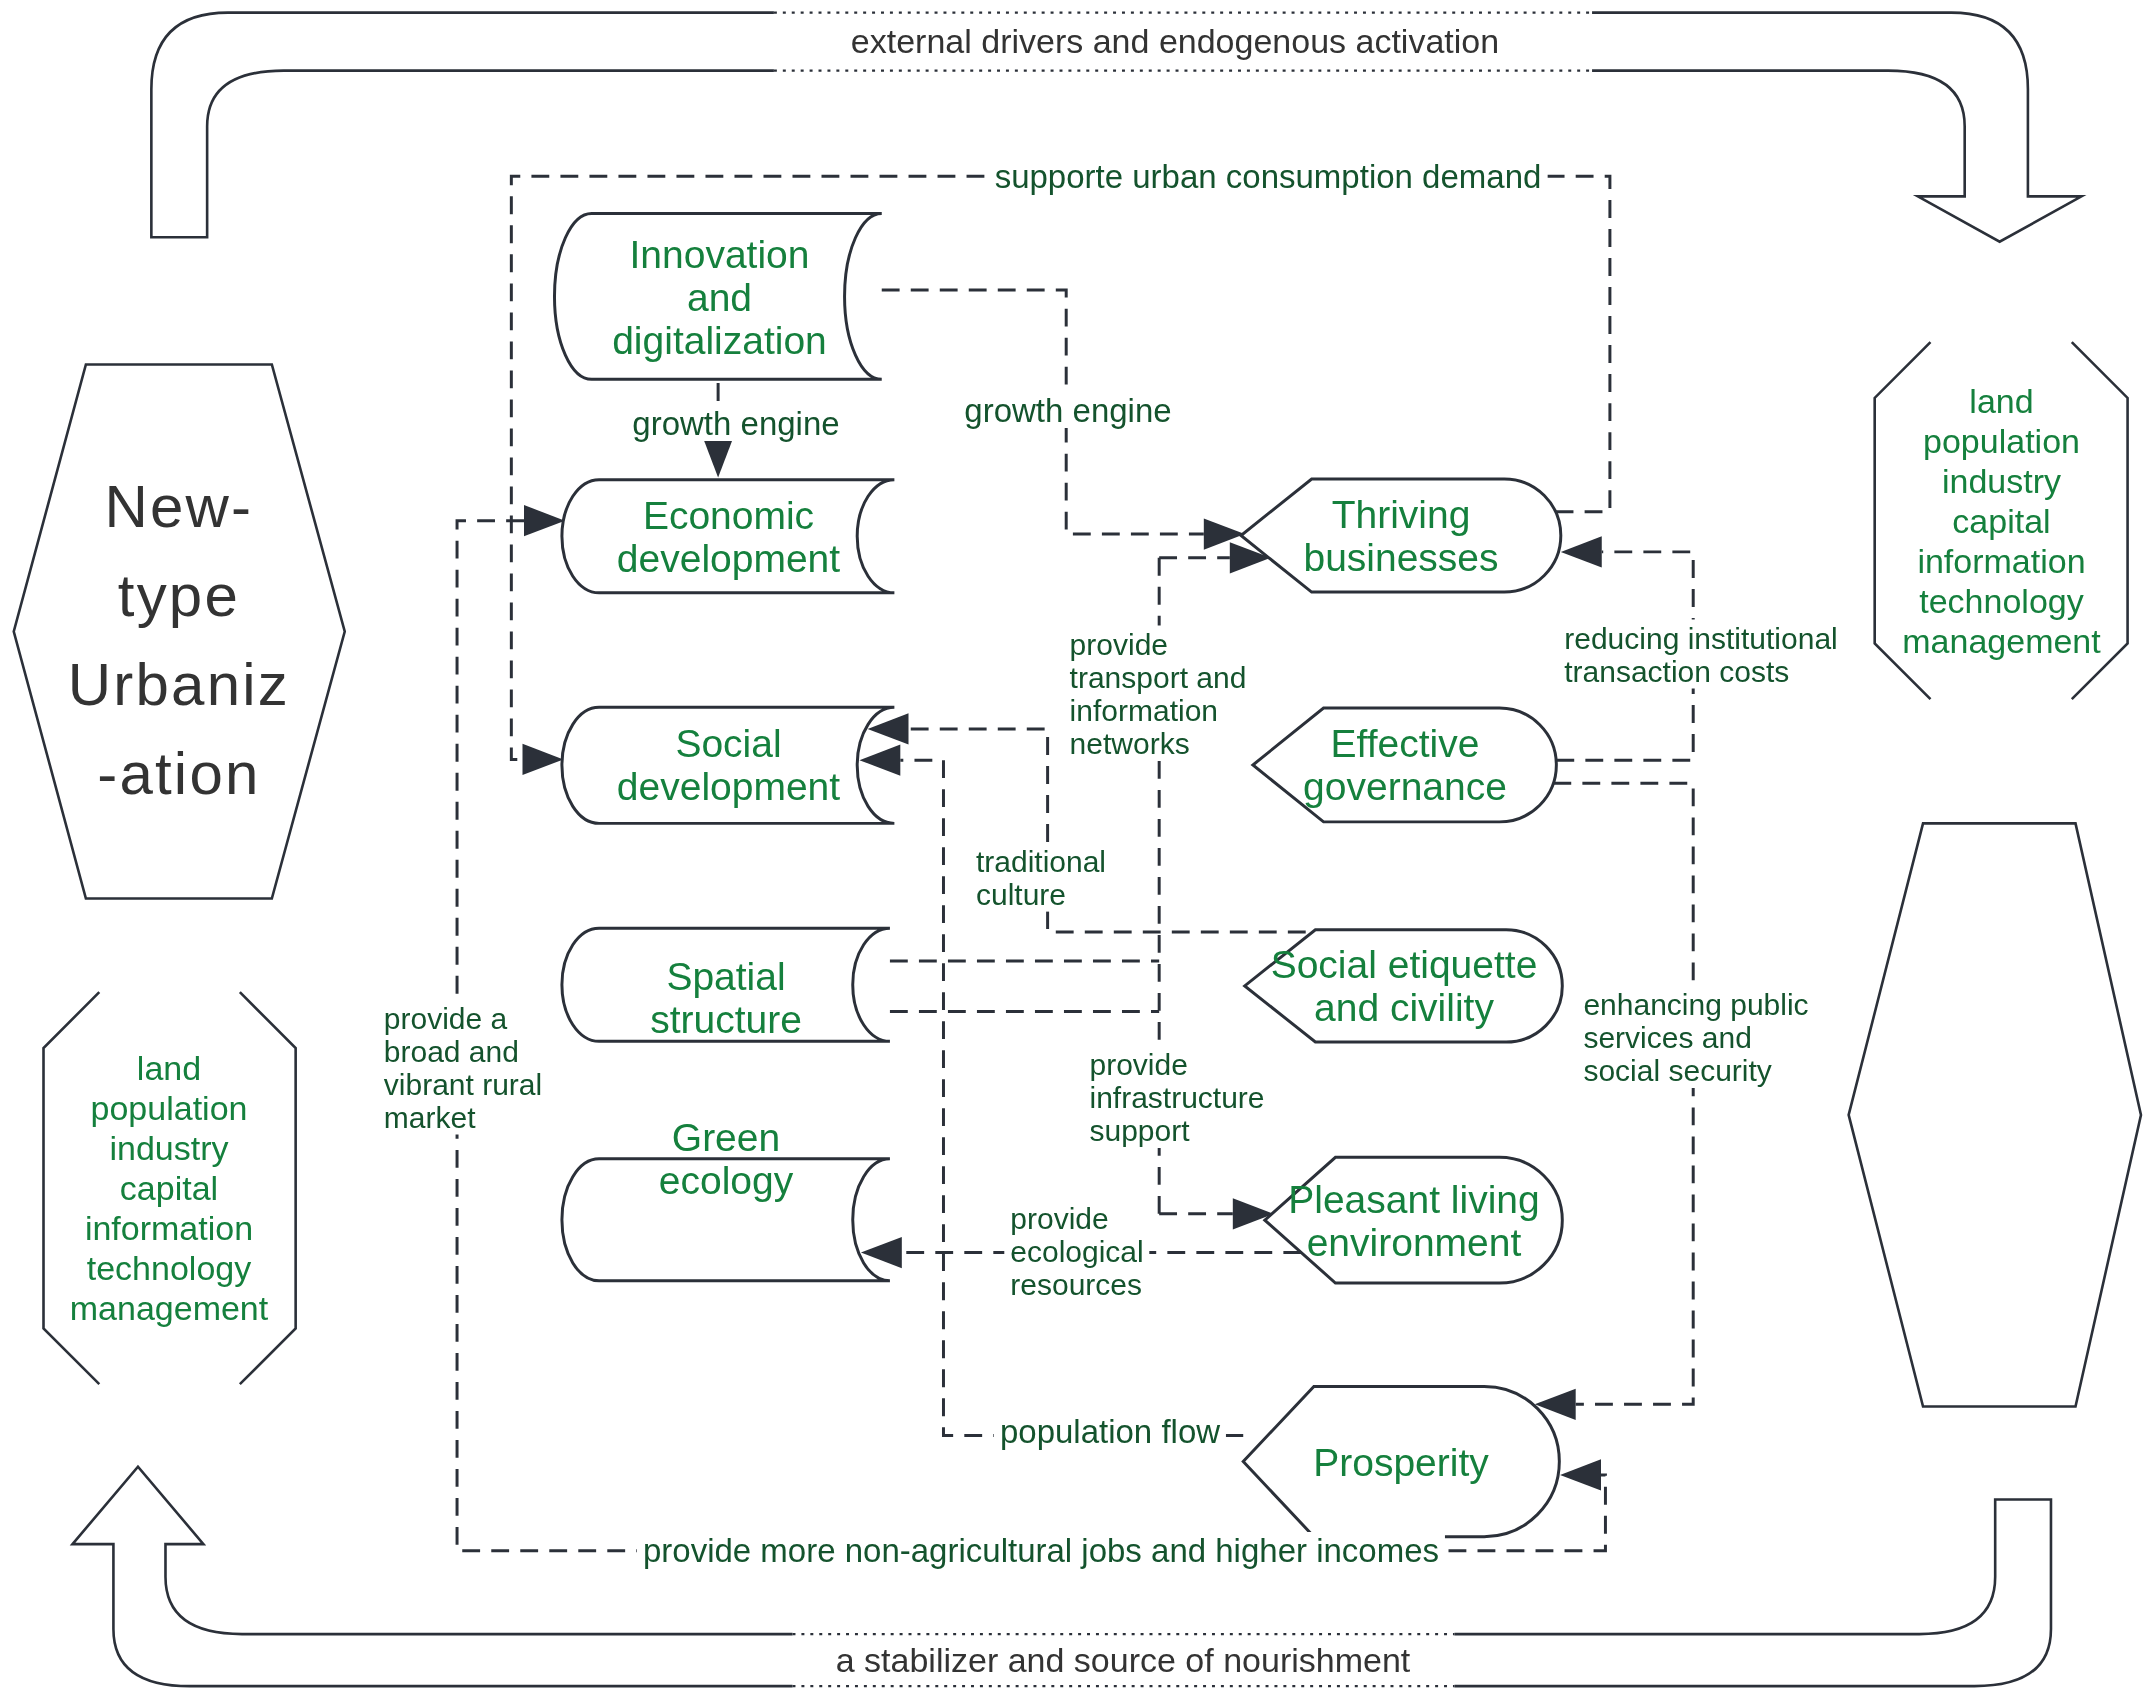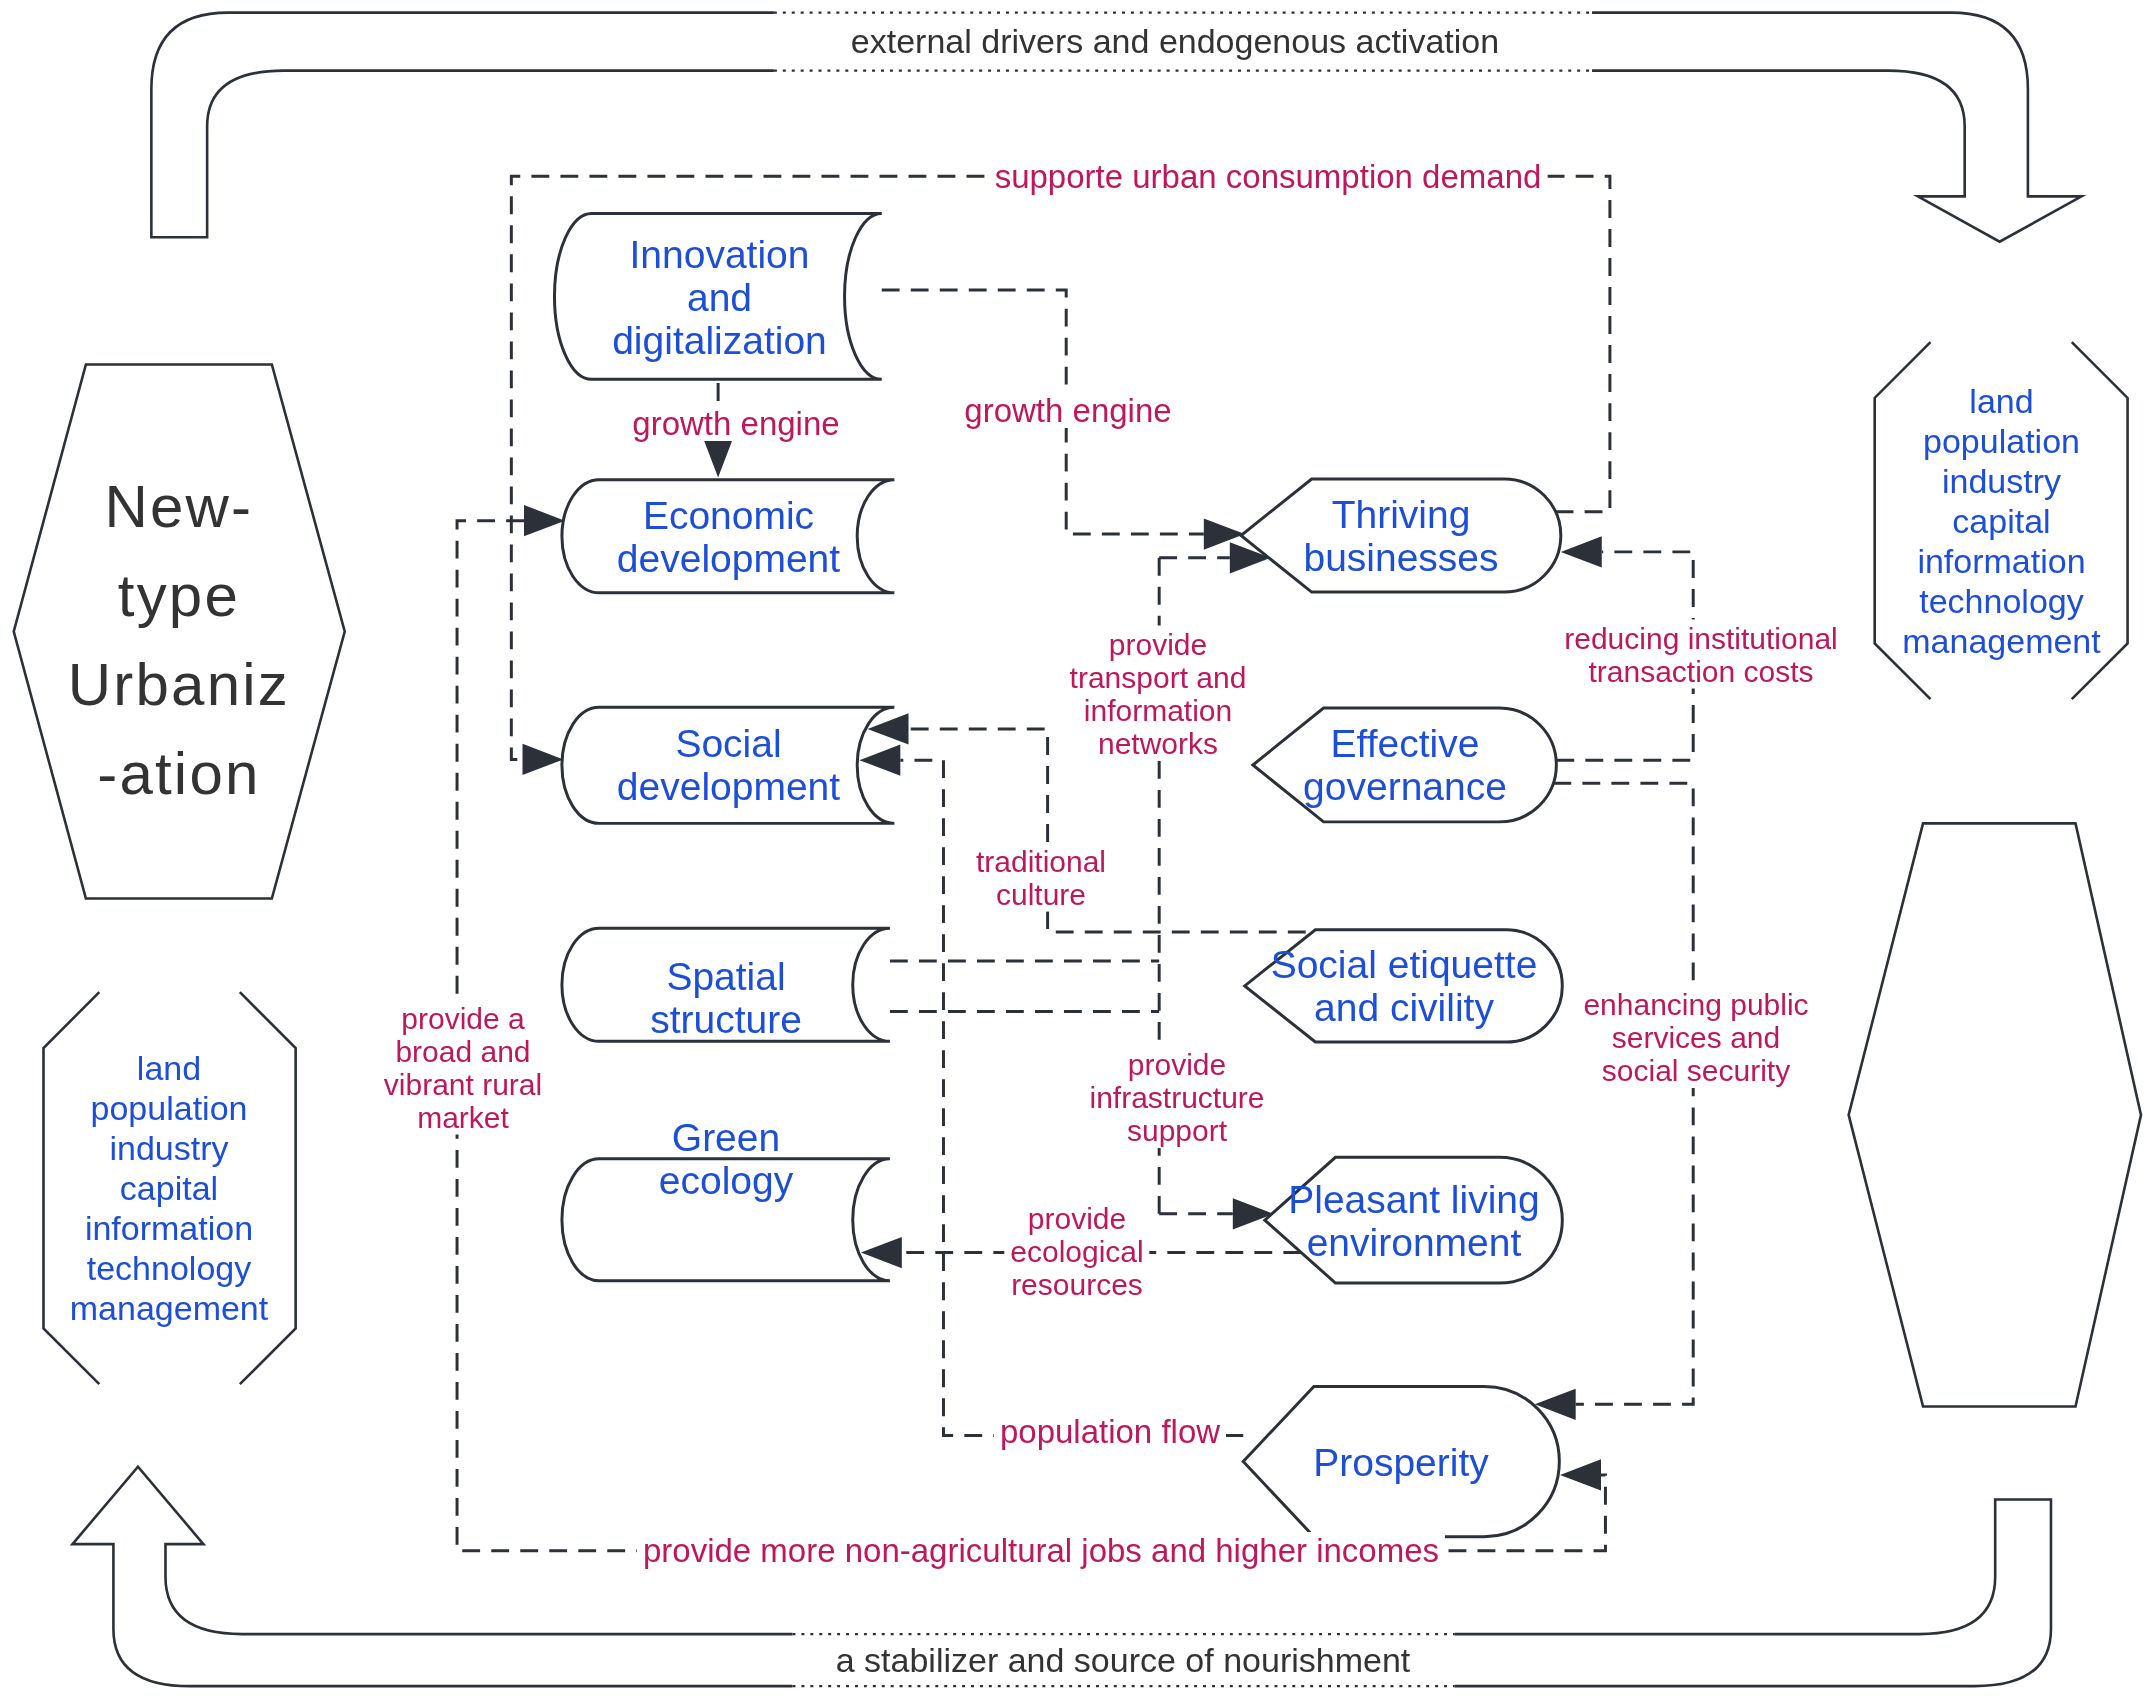--- a/index.html
+++ b/index.html
@@ -9,33 +9,33 @@
     background:#ffffff;
     font-family:"Liberation Sans", sans-serif;
     color:#333333;
     overflow:hidden;
   }
   svg.layer{position:absolute;left:0;top:0;width:2151px;height:1704px;}
   .shape-label{
     position:absolute;
     display:flex;align-items:center;justify-content:center;
     text-align:center;white-space:pre-line;
-    font-size:39px;line-height:43px;color:#1d4ed8;
+    font-size:39px;line-height:43px;color:#15803d;
   }
   .hex-label{
     font-size:60px;line-height:89px;letter-spacing:2.2px;color:#333333;
   }
   .bracket-label{
     font-size:34px;line-height:40px;
   }
   .edge-label{
     position:absolute;transform:translate(-50%,-50%);
     background:#ffffff;padding:1.5px 6px;
-    text-align:center;white-space:pre-line;
-    font-size:30px;line-height:33px;color:#be185d;
+    text-align:left;white-space:pre-line;
+    font-size:30px;line-height:33px;color:#14532d;
   }
   .band-label{
     position:absolute;transform:translate(-50%,-50%);
     background:#ffffff;padding:0 7.4px;
     text-align:center;white-space:nowrap;
     font-size:34px;line-height:37px;color:#333333;
   }
 </style>
 </head>
 <body>

